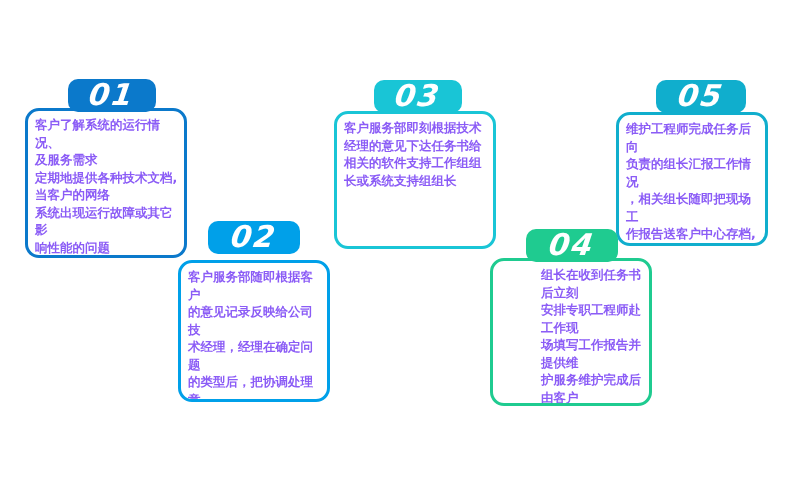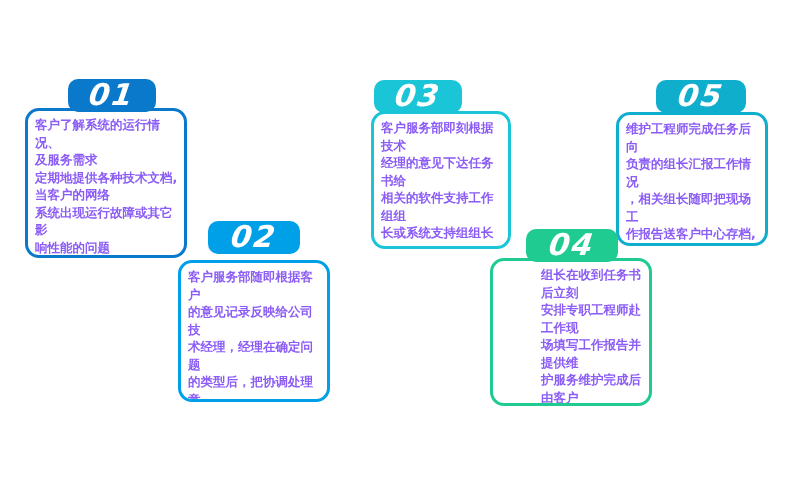--- a/index.html
+++ b/index.html
@@ -48,21 +48,21 @@
     letter-spacing: 2px;
     transform: skewX(-8deg);
     line-height: 1;
     padding-bottom: 2px;
   }
   
   #panel-0 { left: 25px;  top: 108px; width: 162px; height: 150px; }
   #badge-0 { left: 68px;  top: 79px;  width: 88px;  height: 33px; }
   #panel-1 { left: 178px; top: 260px; width: 152px; height: 142px; }
   #badge-1 { left: 208px; top: 221px; width: 92px;  height: 33px; }
-  #panel-2 { left: 334px; top: 111px; width: 140px; height: 138px; margin-left: 37px; }
+  #panel-2 { left: 334px; top: 111px; width: 162px; height: 138px; }
   #badge-2 { left: 374px; top: 80px;  width: 88px;  height: 33px; }
   #panel-3 { left: 490px; top: 258px; width: 162px; height: 148px; }
   #badge-3 { left: 526px; top: 229px; width: 92px;  height: 33px; }
   #panel-4 { left: 616px; top: 112px; width: 152px; height: 134px; }
   #badge-4 { left: 656px; top: 80px;  width: 90px;  height: 33px; }
 </style>
 </head>
 <body style="background: rgb(255, 255, 255);">
 
 <div class="canvas">

